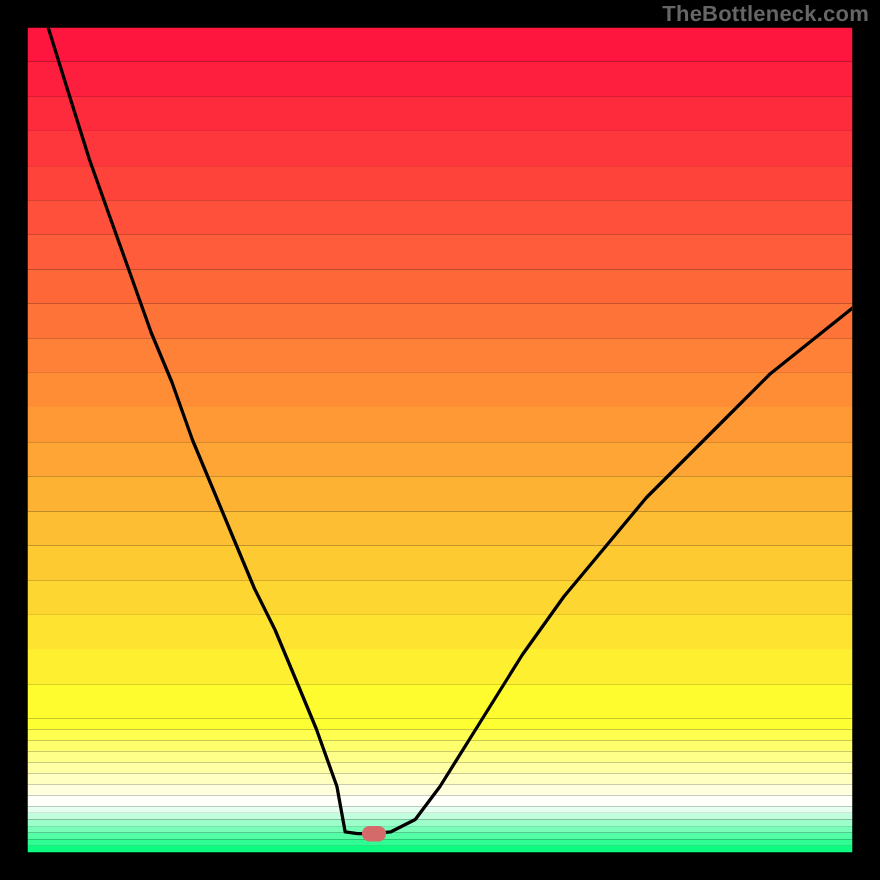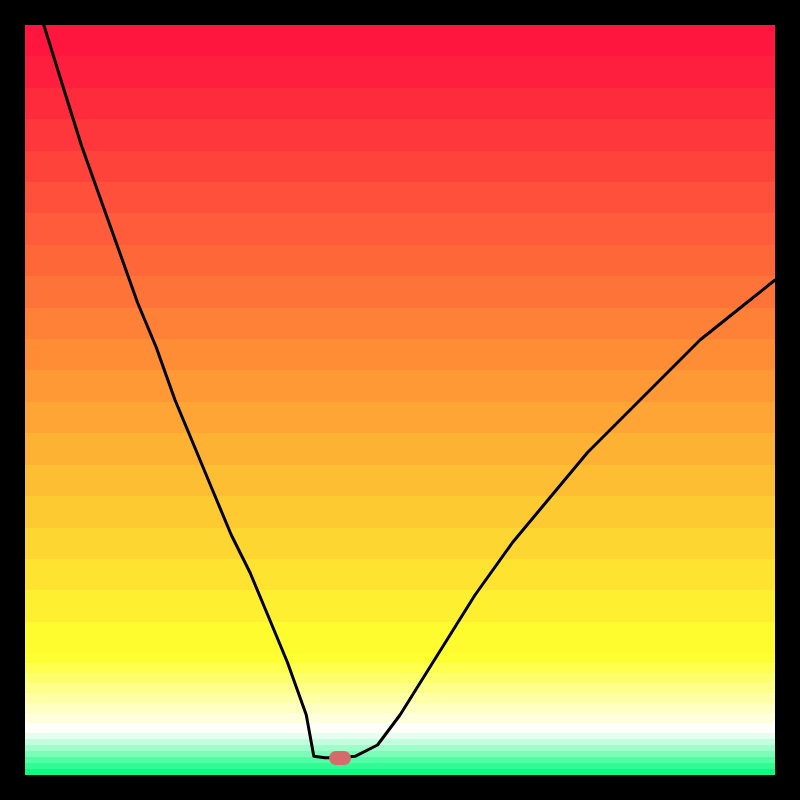--- a/index.html
+++ b/index.html
@@ -61,20 +61,21 @@
     width: 22px;
     height: 14px;
     border-radius: 7px;
     transform: translate(-50%, -50%);
   }
 </style>
 </head>
 <body>
 
 <div class="frame">
+  <div class="watermark" data-bind="watermark">TheBottleneck.com</div>
 
   <div class="plot">
     <div class="grad">
       <div class="stop" data-bind-attr="style:__computed.grad.0" style="background:#fe163e;"></div>
       <div class="stop" data-bind-attr="style:__computed.grad.1" style="background:#fe1f3e;"></div>
       <div class="stop" data-bind-attr="style:__computed.grad.2" style="background:#fe2b3d;"></div>
       <div class="stop" data-bind-attr="style:__computed.grad.3" style="background:#fe373c;"></div>
       <div class="stop" data-bind-attr="style:__computed.grad.4" style="background:#fe433b;"></div>
       <div class="stop" data-bind-attr="style:__computed.grad.5" style="background:#fe503a;"></div>
       <div class="stop" data-bind-attr="style:__computed.grad.6" style="background:#fe5c3a;"></div>

